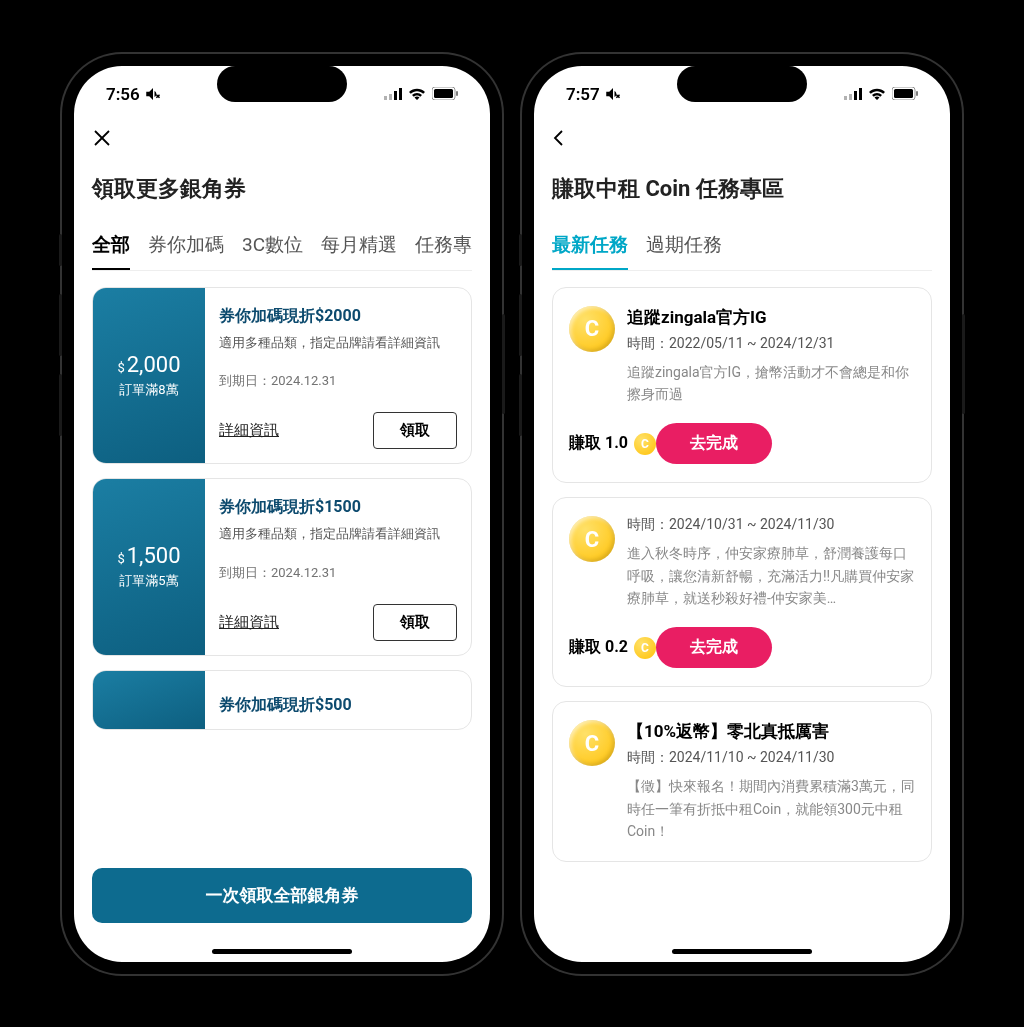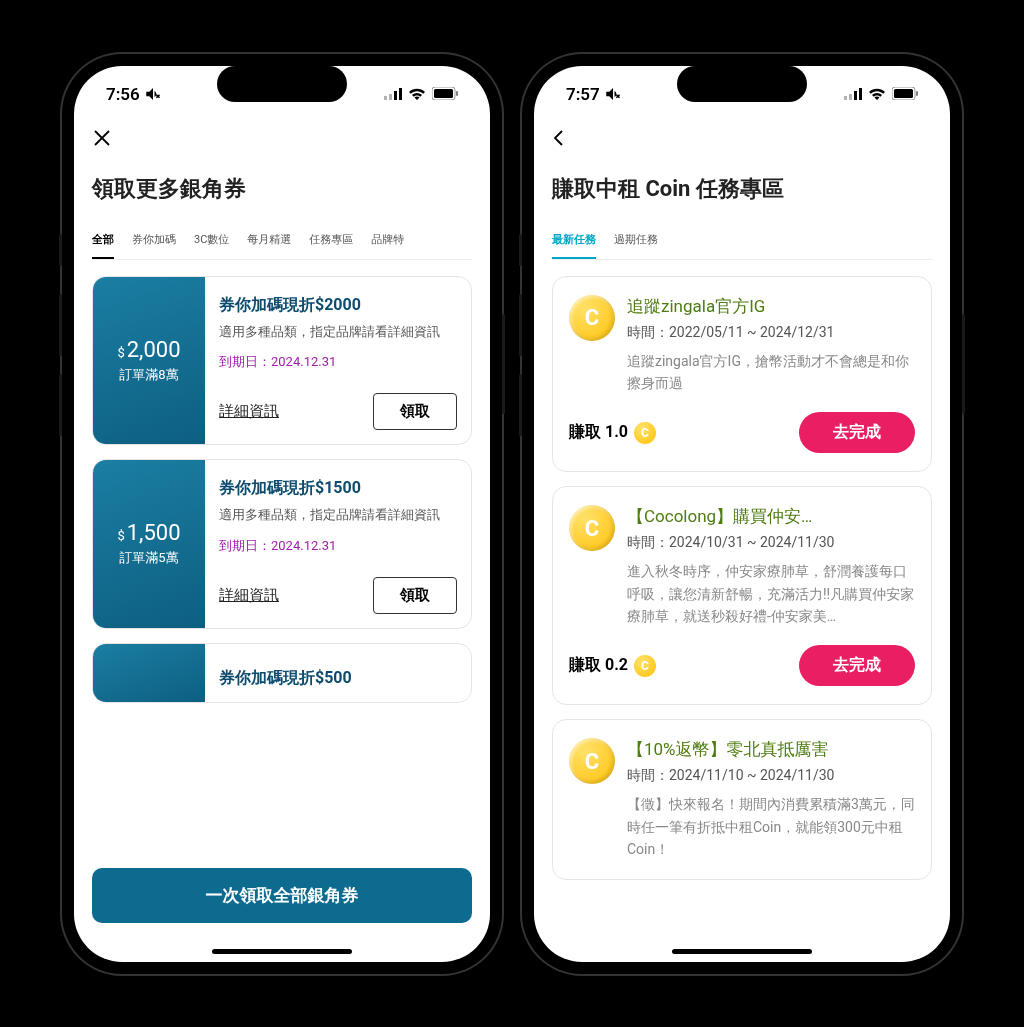--- a/index.html
+++ b/index.html
@@ -86,21 +86,21 @@
       display: flex;
       gap: 18px;
       border-bottom: 1px solid #eee;
       overflow-x: auto;
       white-space: nowrap;
       margin-bottom: 16px;
     }
     .tabs::-webkit-scrollbar { display: none; }
     .tab {
       padding: 8px 0 10px;
-      font-size: 11px;
+      font-size: 19px;
       color: #555;
       cursor: pointer;
       flex-shrink: 0;
     }
     .tab.active {
       color: #000;
       font-weight: 700;
       border-bottom: 3px solid #000;
       margin-bottom: -1px;
     }
@@ -150,22 +150,22 @@
       color: #0c4a6e;
       margin-bottom: 6px;
     }
     .coupon-desc {
       font-size: 13px;
       color: #555;
       line-height: 1.5;
     }
     .coupon-expire {
       font-size: 13px;
-      color: #a21caf;
-      margin-top: 12px;
+      color: #737373;
+      margin-top: 20px;
     }
     .coupon-actions {
       display: flex;
       justify-content: space-between;
       align-items: center;
       margin-top: 22px;
     }
     .details-link {
       font-size: 15px;
       color: #222;
@@ -220,37 +220,37 @@
       justify-content: center;
       flex-shrink: 0;
       box-shadow: inset -2px -2px 4px rgba(0,0,0,0.15), inset 2px 2px 4px rgba(255,255,255,0.6);
       color: #fff;
       font-weight: 700;
       font-size: 22px;
     }
     .task-info { flex: 1; }
     .task-title {
       font-size: 17px;
-      font-weight: 400;
-      color: #4d7c0f;
+      font-weight: 700;
+      color: #000000;
       margin-bottom: 6px;
     }
     .task-time {
       font-size: 14px;
       color: #555;
       margin-bottom: 8px;
     }
     .task-desc {
       font-size: 14px;
       color: #888;
       line-height: 1.6;
     }
     .task-footer {
       display: flex;
-      justify-content: space-between;
+      justify-content: flex-start;
       align-items: center;
       margin-top: 18px;
     }
     .earn-label {
       font-size: 16px;
       font-weight: 700;
       display: flex;
       align-items: center;
       gap: 6px;
     }
@@ -459,21 +459,20 @@
             <span class="coin-small">C</span>
           </div>
           <button class="complete-btn">去完成</button>
         </div>
       </div>
 
       <div class="task-card">
         <div class="task-header">
           <div class="coin-icon">C</div>
           <div class="task-info">
-            <div class="task-title">【Cocolong】購買仲安…</div>
             <div class="task-time">時間：2024/10/31 ~ 2024/11/30</div>
             <div class="task-desc">進入秋冬時序，仲安家療肺草，舒潤養護每口呼吸，讓您清新舒暢，充滿活力!!凡購買仲安家療肺草，就送秒殺好禮-仲安家美…</div>
           </div>
         </div>
         <div class="task-footer">
           <div class="earn-label">
             <span>賺取 0.2</span>
             <span class="coin-small">C</span>
           </div>
           <button class="complete-btn">去完成</button>

